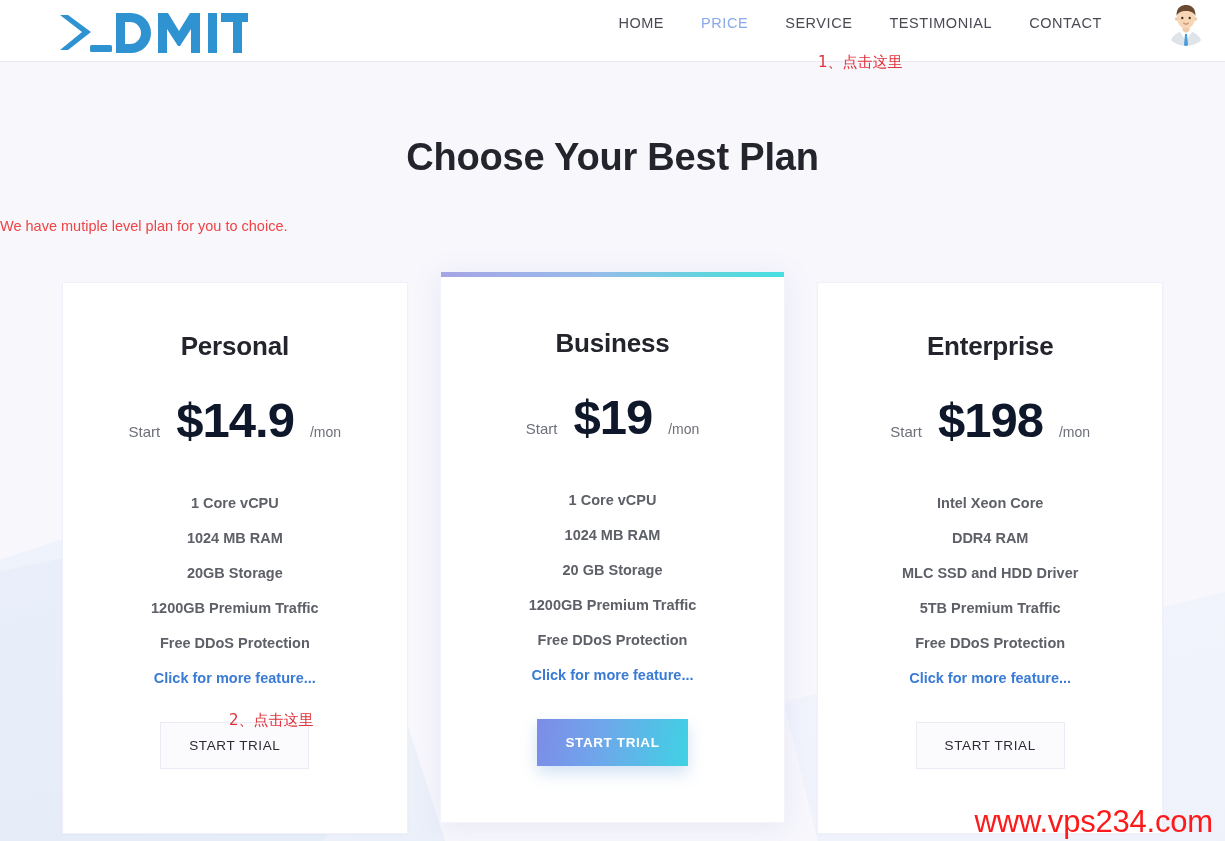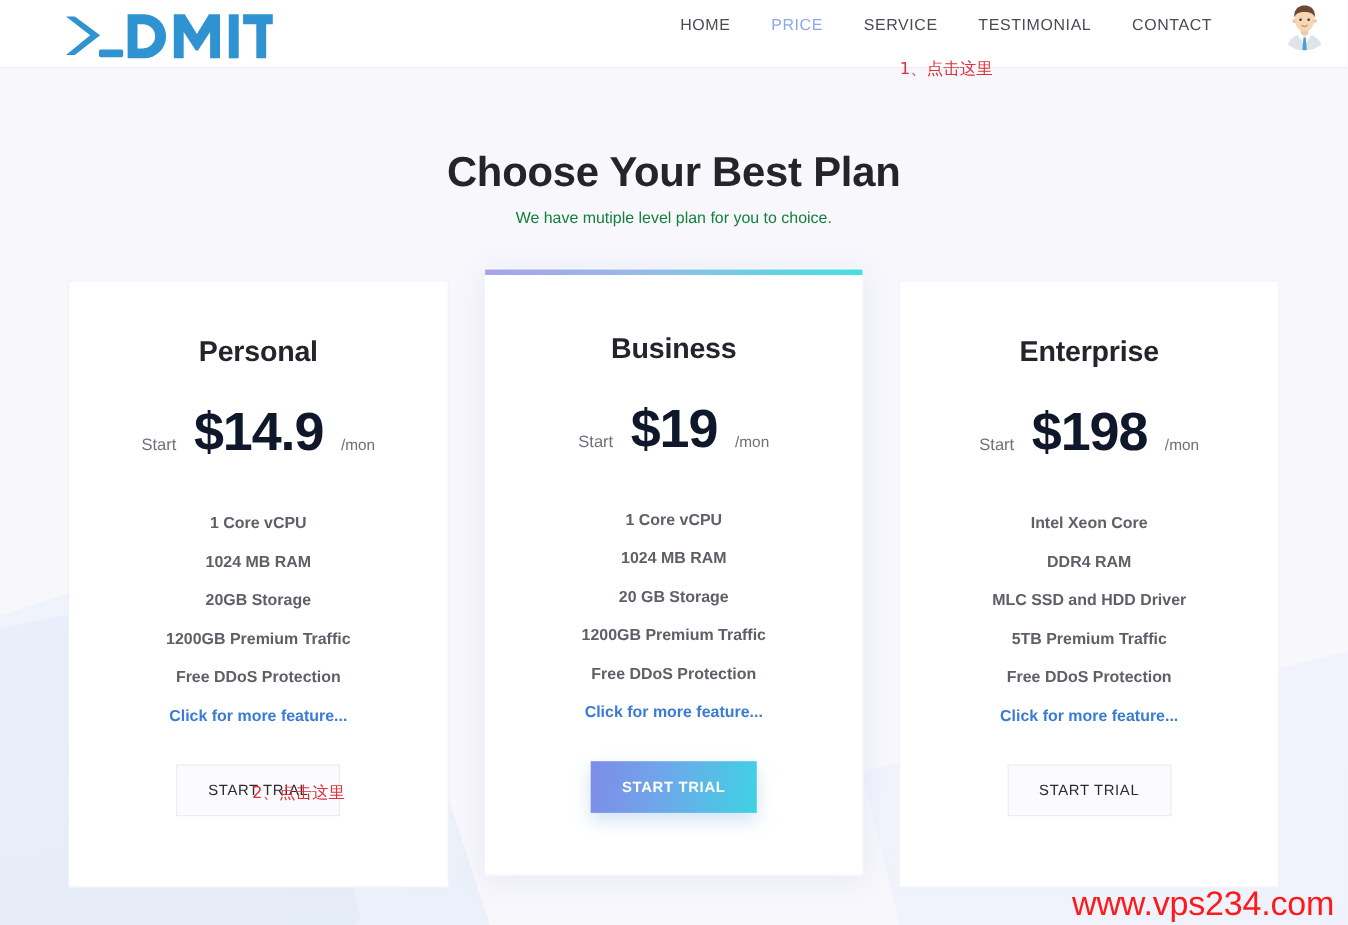--- a/index.html
+++ b/index.html
@@ -122,24 +122,24 @@
 
   .heading {
     text-align: center;
     font-size: 38px;
     font-weight: bold;
     color: #24252c;
     letter-spacing: -.2px;
     margin-top: 74px;
   }
   .subheading {
-    text-align: center;
+    text-align: left;
     font-size: 14.5px;
-    color: #15803d;
-    margin-top: 12px;
+    color: #ef4444;
+    margin-top: 39px;
   }
 
   
   .cards {
     display: flex;
     justify-content: center;
     align-items: flex-start;
     gap: 32px;
     margin-top: 48px;
     padding: 0 62px;

